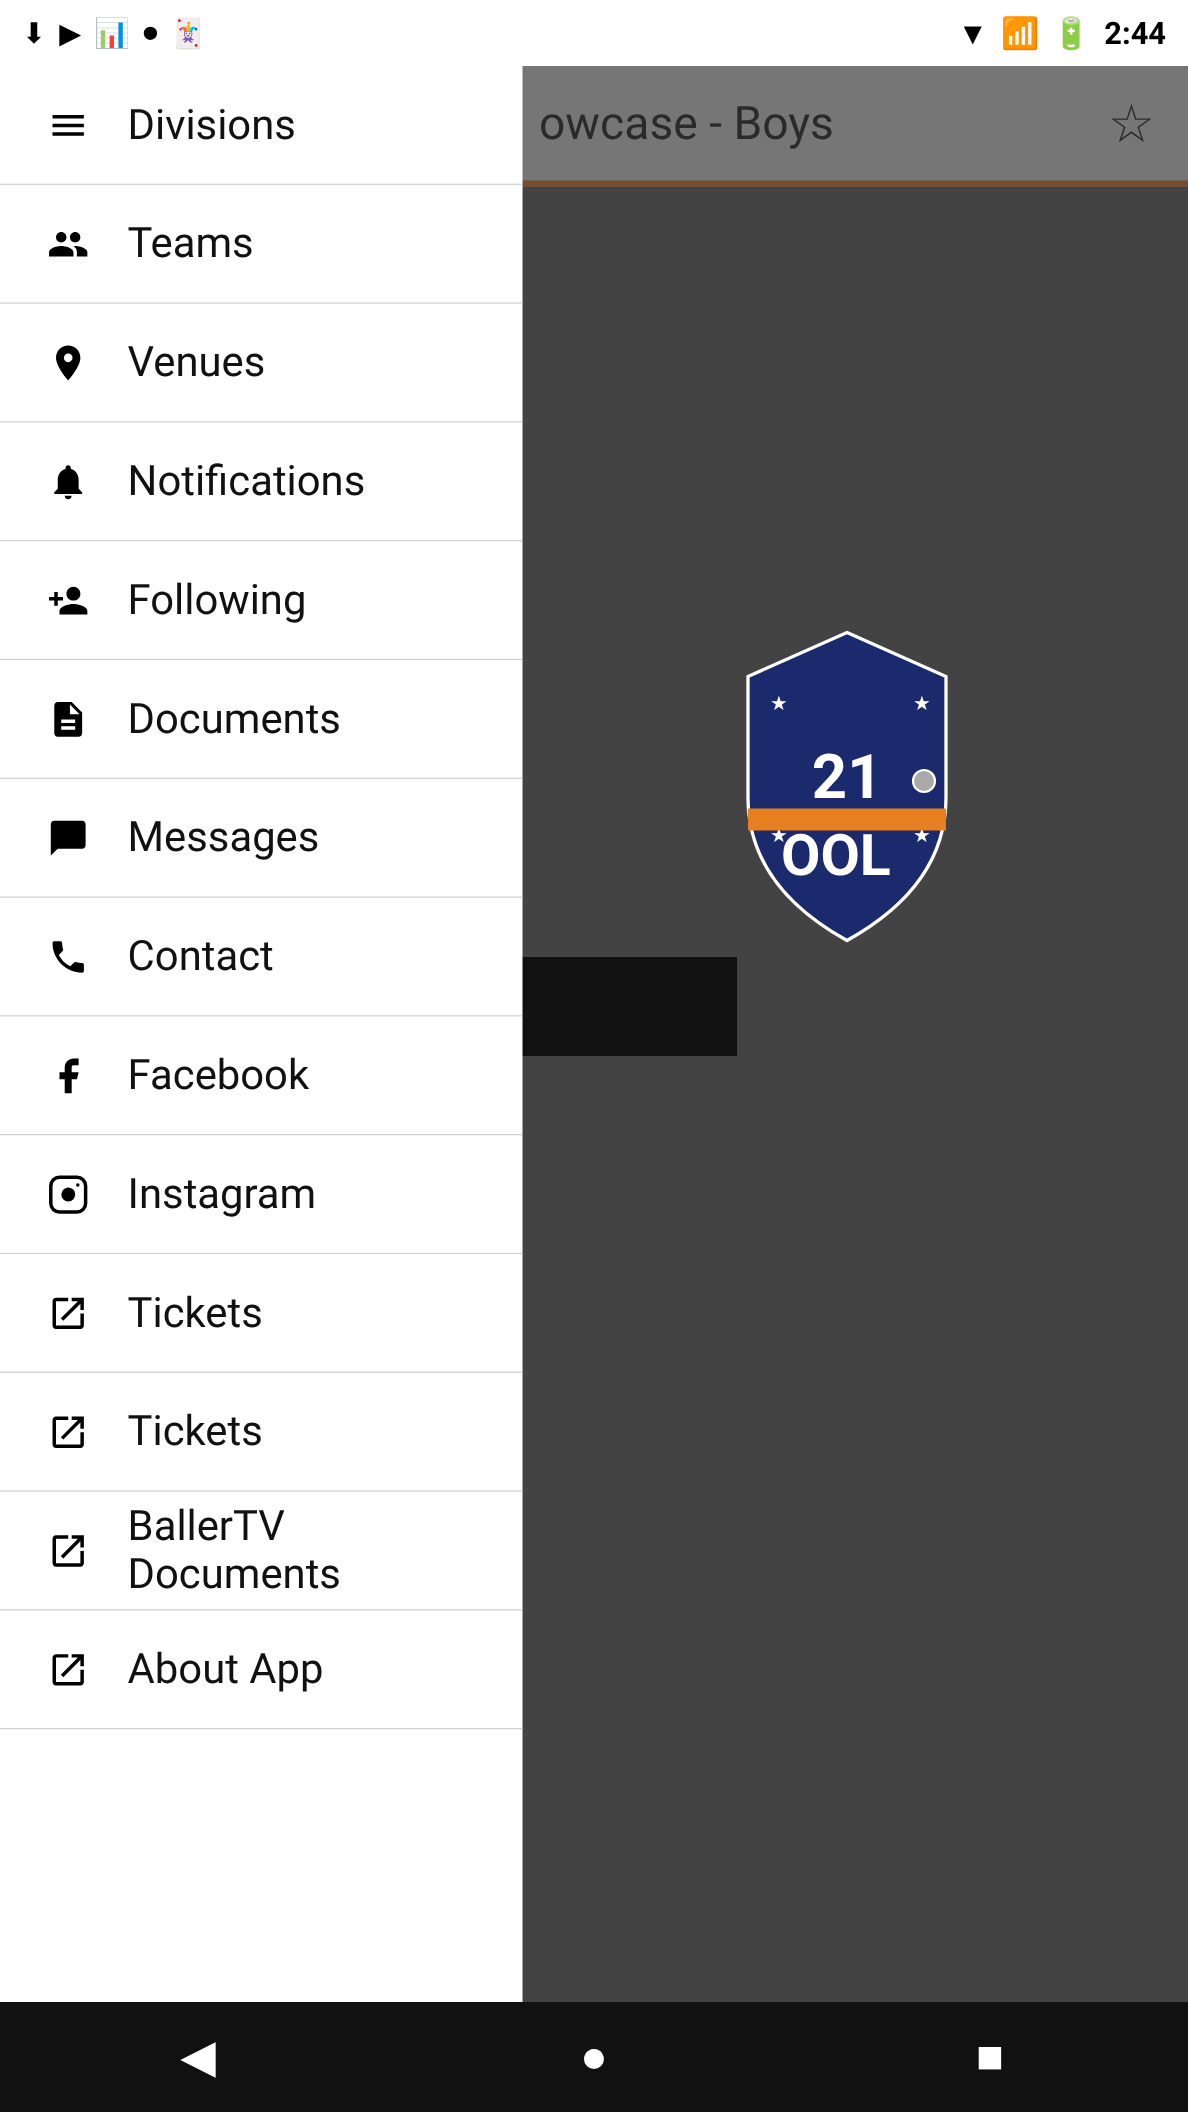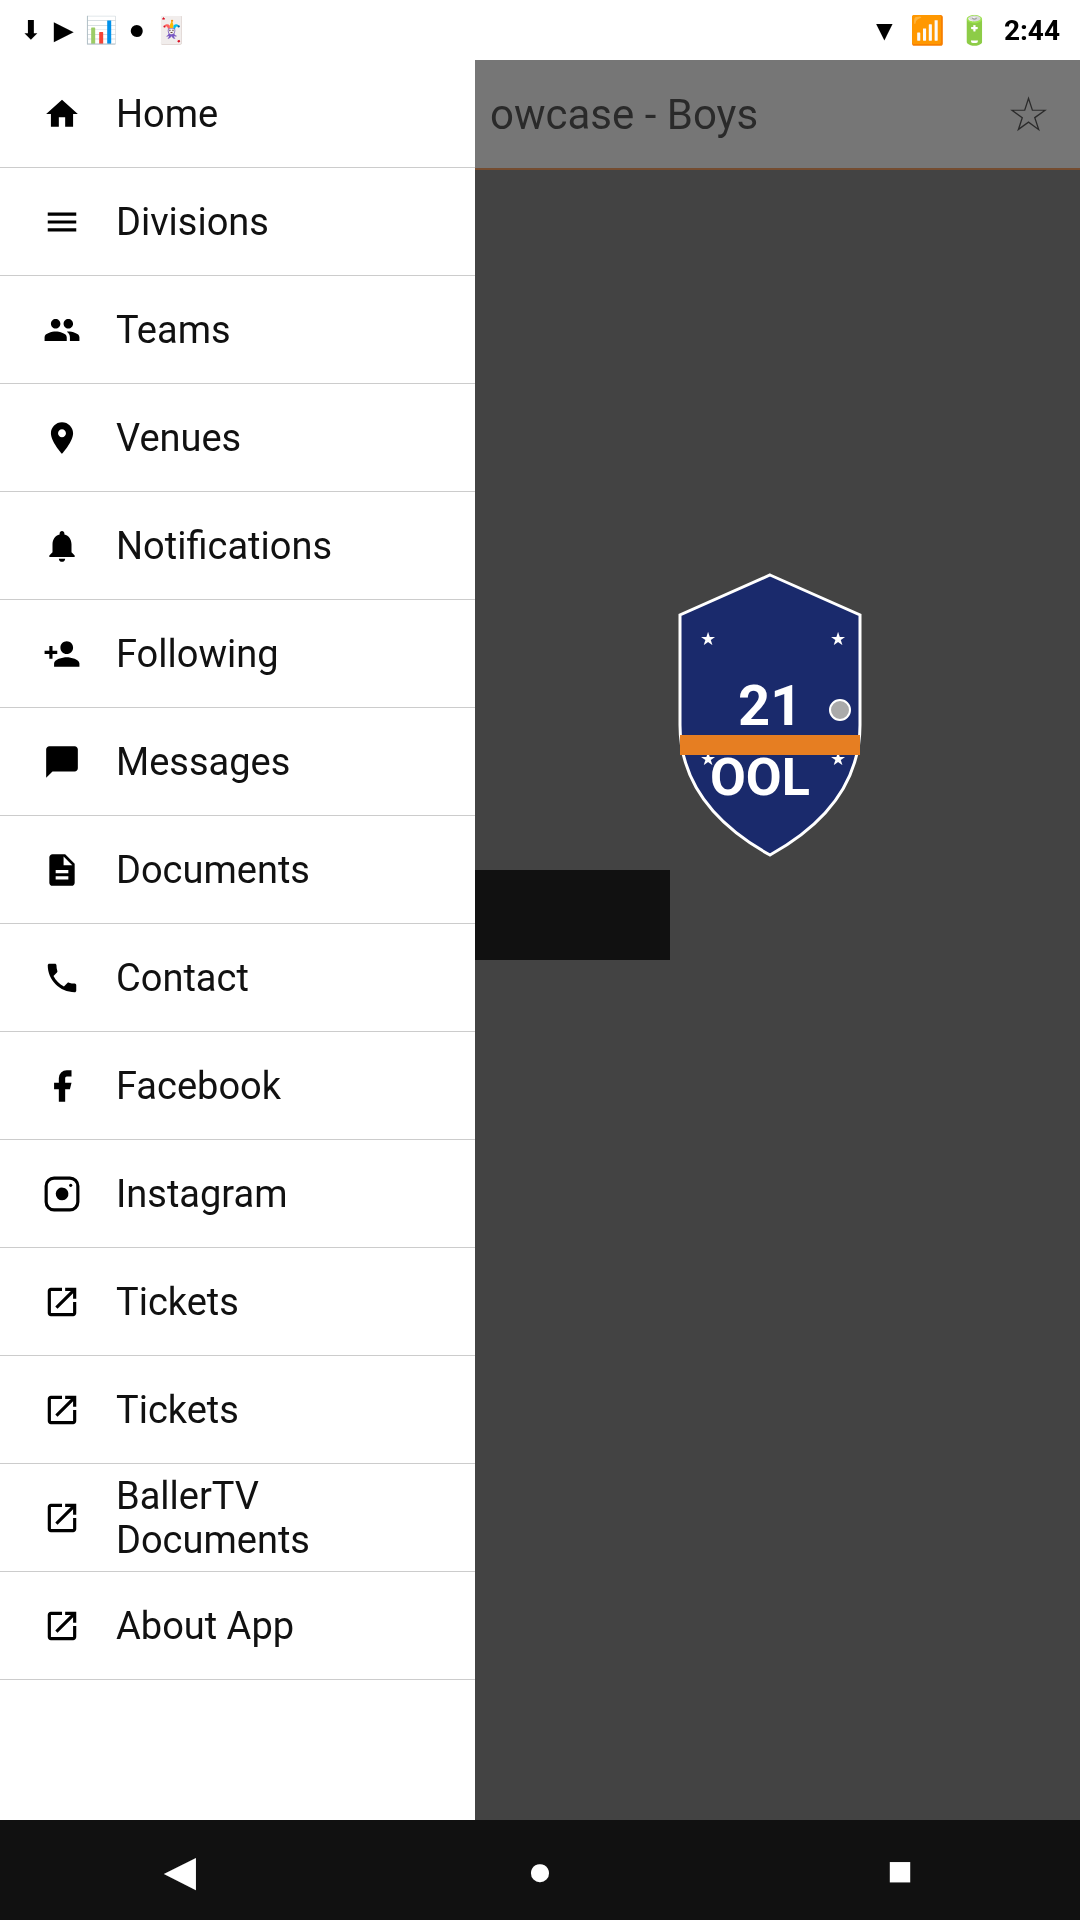--- a/index.html
+++ b/index.html
@@ -53,21 +53,21 @@
       top: 60px;
       left: 0;
       width: 1080px;
       height: 110px;
       background: #fff;
       display: flex;
       align-items: center;
       justify-content: flex-end;
       padding: 0 30px;
       z-index: 2;
-      border-bottom: 2px solid #f97316;
+      border-bottom: 6px solid #f97316;
     }
 
     .app-header-title {
       position: absolute;
       left: 490px;
       font-size: 42px;
       font-weight: 400;
       color: #000;
     }
 
@@ -222,28 +222,20 @@
     <text x="40" y="230" fill="#fff" font-size="52" font-weight="bold">OOL</text>
 
     <circle cx="170" cy="145" r="10" fill="#aaa" stroke="#fff" stroke-width="2"></circle>
   </svg>
 </div>
 
 <div class="dark-bar"></div>
 
 <div class="drawer">
 
-  <div class="drawer-item">
-    <span class="drawer-item-icon">
-      <svg width="38" height="38" viewBox="0 0 24 24" fill="currentColor">
-          <path d="M10 20v-6h4v6h5v-8h3L12 3 2 12h3v8z"></path>
-        </svg>
-    </span>
-    <span class="drawer-item-label">Home</span>
-  </div>
 
   <div class="drawer-item">
     <span class="drawer-item-icon">
       <svg width="38" height="38" viewBox="0 0 24 24" fill="currentColor">
           <path d="M3 18h18v-2H3v2zm0-5h18v-2H3v2zm0-7v2h18V6H3z"></path>
         </svg>
     </span>
     <span class="drawer-item-label">Divisions</span>
   </div>
 
@@ -279,33 +271,33 @@
       <svg width="38" height="38" viewBox="0 0 24 24" fill="currentColor">
           <path d="M15 12c2.21 0 4-1.79 4-4s-1.79-4-4-4-4 1.79-4 4 1.79 4 4 4zm-9-2V7H4v3H1v2h3v3h2v-3h3v-2H6zm9 4c-2.67 0-8 1.34-8 4v2h16v-2c0-2.66-5.33-4-8-4z"></path>
         </svg>
     </span>
     <span class="drawer-item-label">Following</span>
   </div>
 
   <div class="drawer-item">
     <span class="drawer-item-icon">
       <svg width="38" height="38" viewBox="0 0 24 24" fill="currentColor">
+          <path d="M14 2H6c-1.1 0-1.99.9-1.99 2L4 20c0 1.1.89 2 1.99 2H18c1.1 0 2-.9 2-2V8l-6-6zm2 16H8v-2h8v2zm0-4H8v-2h8v2zm-3-5V3.5L18.5 9H13z"></path>
+        </svg>
+    </span>
+    <span class="drawer-item-label">Documents</span>
+  </div>
+
+  <div class="drawer-item">
+    <span class="drawer-item-icon">
+      <svg width="38" height="38" viewBox="0 0 24 24" fill="currentColor">
           <path d="M20 2H4c-1.1 0-2 .9-2 2v18l4-4h14c1.1 0 2-.9 2-2V4c0-1.1-.9-2-2-2z"></path>
         </svg>
     </span>
     <span class="drawer-item-label">Messages</span>
-  </div>
-
-  <div class="drawer-item">
-    <span class="drawer-item-icon">
-      <svg width="38" height="38" viewBox="0 0 24 24" fill="currentColor">
-          <path d="M14 2H6c-1.1 0-1.99.9-1.99 2L4 20c0 1.1.89 2 1.99 2H18c1.1 0 2-.9 2-2V8l-6-6zm2 16H8v-2h8v2zm0-4H8v-2h8v2zm-3-5V3.5L18.5 9H13z"></path>
-        </svg>
-    </span>
-    <span class="drawer-item-label">Documents</span>
   </div>
 
   <div class="drawer-item">
     <span class="drawer-item-icon">
       <svg width="38" height="38" viewBox="0 0 24 24" fill="currentColor">
           <path d="M6.62 10.79c1.44 2.83 3.76 5.14 6.59 6.59l2.2-2.2c.27-.27.67-.36 1.02-.24 1.12.37 2.33.57 3.57.57.55 0 1 .45 1 1V20c0 .55-.45 1-1 1-9.39 0-17-7.61-17-17 0-.55.45-1 1-1h3.5c.55 0 1 .45 1 1 0 1.25.2 2.45.57 3.57.11.35.03.74-.25 1.02l-2.2 2.2z"></path>
         </svg>
     </span>
     <span class="drawer-item-label">Contact</span>
   </div>

